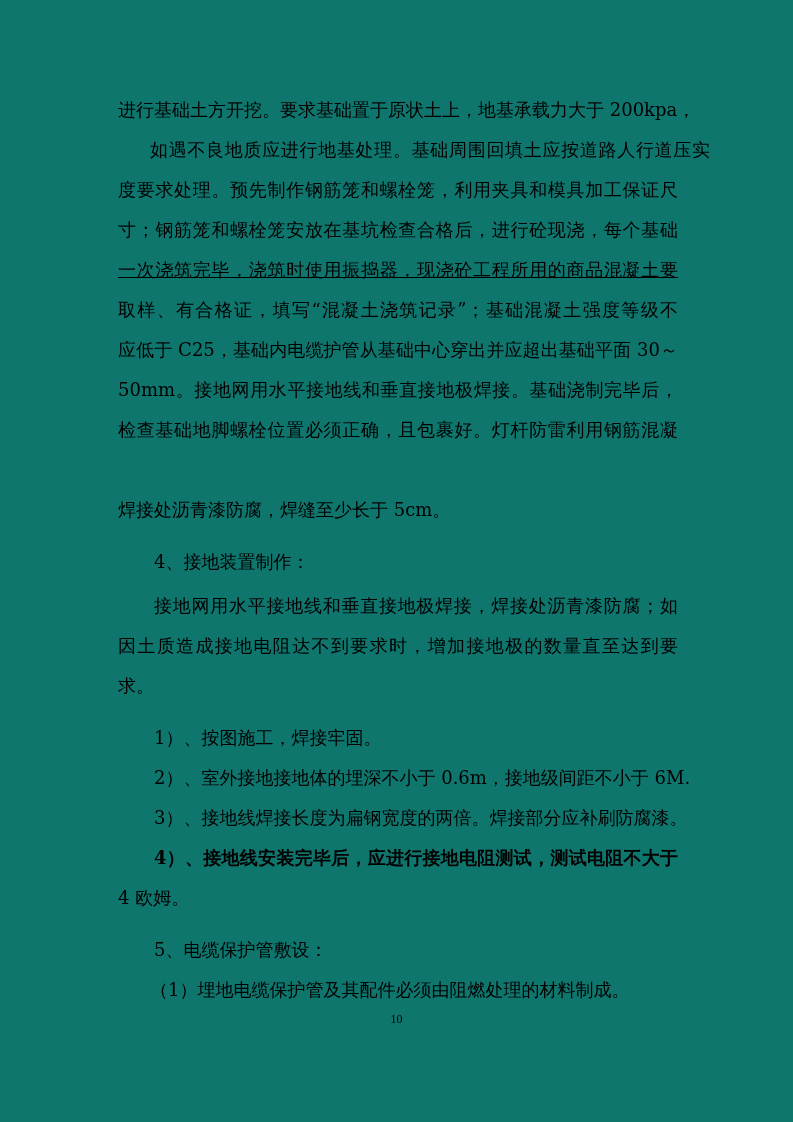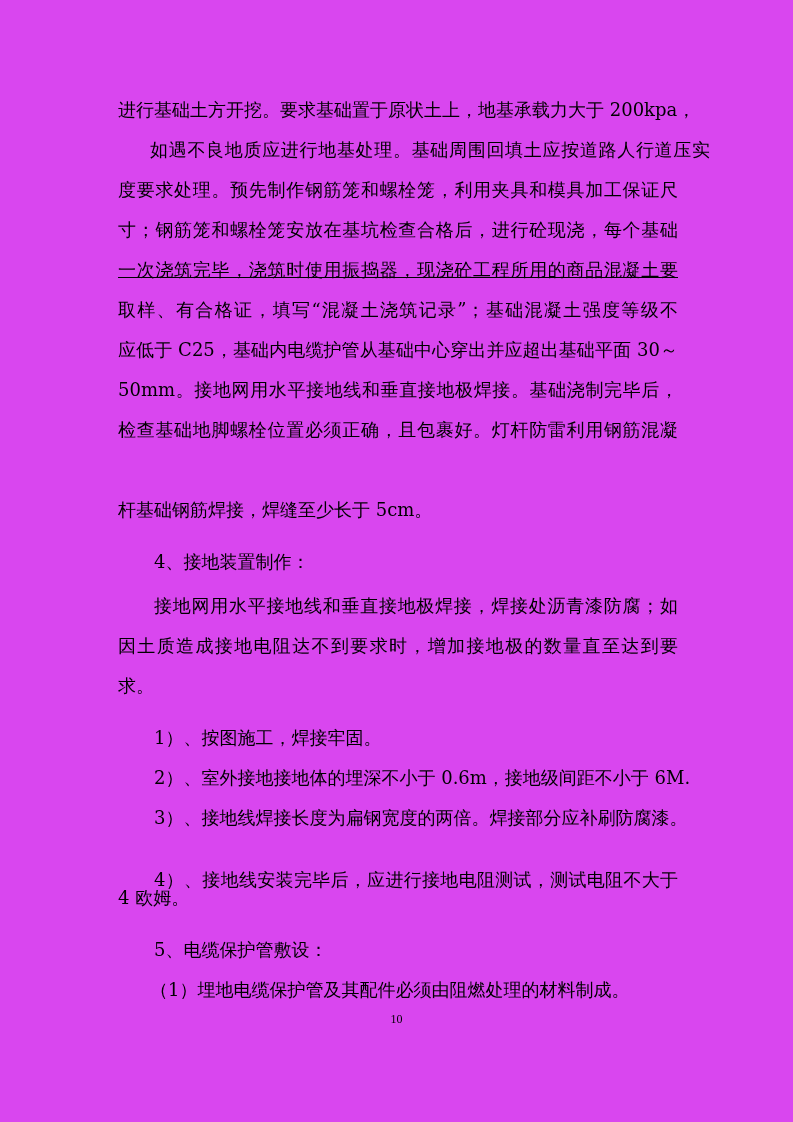--- a/index.html
+++ b/index.html
@@ -1,18 +1,18 @@
 <!DOCTYPE html>
 <html><head>
 <meta charset="utf-8">
 <style>
   html, body { margin: 0; padding: 0; background: #ffffff; }
   body { width: 793px; height: 1122px; position: relative; overflow: hidden;
          font-family: "DejaVu Serif", "Liberation Serif", serif; color: #000; }
-  .page { position: absolute; left: 0; top: 0; width: 793px; height: 1122px; background: #d946ef; }
+  .page { position: absolute; left: 0; top: 0; width: 793px; height: 1122px; background: #0f766e; }
   .line { position: absolute; left: 118px; width: 560px; font-size: 18px; line-height: 24px;
           white-space: nowrap; text-align: justify; text-align-last: justify; letter-spacing: 0px; }
   .line.last { text-align-last: left; }
   .indent { left: 154px; width: 524px; }
   .paren { left: 150px; }
   .pagenum { position: absolute; left: 0; width: 793px; top: 1012px; text-align: center;
              font-size: 12px; font-family: "Liberation Serif", serif; }
 </style>
 </head>
 <body>
@@ -21,31 +21,31 @@
 
   <div class="line" style="top:98px;">进行基础土方开挖。要求基础置于原状土上，地基承载力大于 200kpa，</div>
   <div class="line" style="top:138px;margin-left:32px;">如遇不良地质应进行地基处理。基础周围回填土应按道路人行道压实</div>
   <div class="line" style="top:178px;">度要求处理。预先制作钢筋笼和螺栓笼，利用夹具和模具加工保证尺</div>
   <div class="line" style="top:218px;">寸；钢筋笼和螺栓笼安放在基坑检查合格后，进行砼现浇，每个基础</div>
   <div class="line" style="top:258px;text-decoration:underline;">一次浇筑完毕，浇筑时使用振捣器，现浇砼工程所用的商品混凝土要</div>
   <div class="line" style="top:298px;">取样、有合格证，填写“混凝土浇筑记录”；基础混凝土强度等级不</div>
   <div class="line" style="top:338px;">应低于 C25，基础内电缆护管从基础中心穿出并应超出基础平面 30～</div>
   <div class="line" style="top:378px;">50mm。接地网用水平接地线和垂直接地极焊接。基础浇制完毕后，</div>
   <div class="line" style="top:418px;">检查基础地脚螺栓位置必须正确，且包裹好。灯杆防雷利用钢筋混凝</div>
-  <div class="line last" style="top:498px;">杆基础钢筋焊接，焊缝至少长于 5cm。</div>
+  <div class="line last" style="top:498px;">焊接处沥青漆防腐，焊缝至少长于 5cm。</div>
 
   <div class="line indent last" style="top:550px;">4、接地装置制作：</div>
 
   <div class="line indent" style="top:594px;">接地网用水平接地线和垂直接地极焊接，焊接处沥青漆防腐；如</div>
   <div class="line" style="top:634px;">因土质造成接地电阻达不到要求时，增加接地极的数量直至达到要</div>
   <div class="line last" style="top:674px;">求。</div>
 
   <div class="line indent last" style="top:726px;">1）、按图施工，焊接牢固。</div>
   <div class="line indent" style="top:766px;">2）、室外接地接地体的埋深不小于 0.6m，接地级间距不小于 6M.</div>
   <div class="line indent" style="top:806px;">3）、接地线焊接长度为扁钢宽度的两倍。焊接部分应补刷防腐漆。</div>
-  <div class="line indent" style="top:868px;">4）、接地线安装完毕后，应进行接地电阻测试，测试电阻不大于</div>
+  <div class="line indent" style="top:846px;font-weight:bold;">4）、接地线安装完毕后，应进行接地电阻测试，测试电阻不大于</div>
   <div class="line last" style="top:886px;">4 欧姆。</div>
 
   <div class="line indent last" style="top:938px;">5、电缆保护管敷设：</div>
   <div class="line paren last" style="top:978px;">（1）埋地电缆保护管及其配件必须由阻燃处理的材料制成。</div>
 
   <div class="pagenum">10</div>
 </div>
 
 </body></html>

